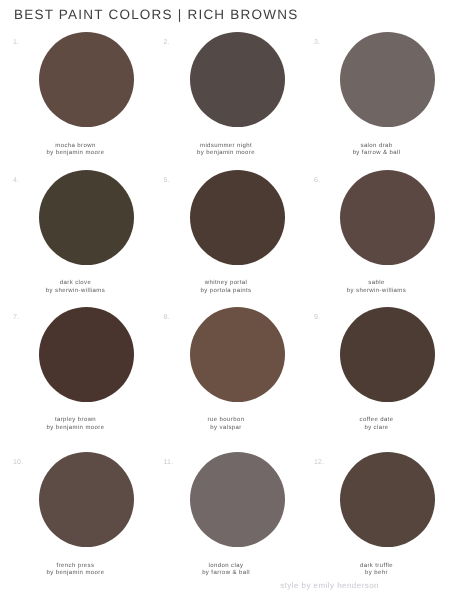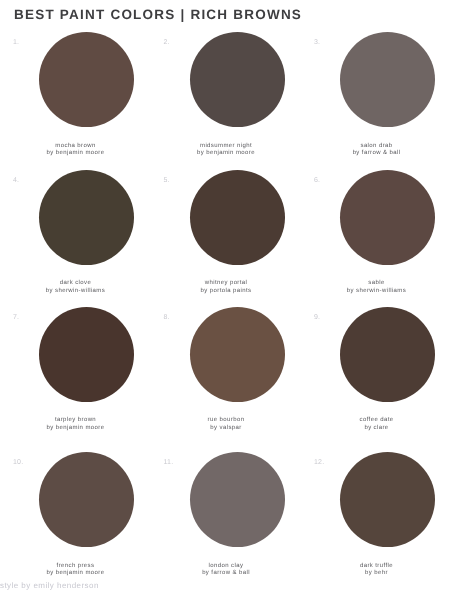--- a/index.html
+++ b/index.html
@@ -7,21 +7,21 @@
   body{
     width:473px;height:603px;background:#ffffff;
     font-family:"Liberation Sans",sans-serif;
     overflow:hidden;position:relative;
     -webkit-font-smoothing:antialiased;
     text-rendering:geometricPrecision;
   }
   .page{position:absolute;left:0;top:0;width:473px;height:603px;}
   .title{
     position:absolute;left:14px;top:6.5px;
-    font-size:13.5px;font-weight:700;letter-spacing:1.22px;
+    font-size:13.5px;font-weight:400;letter-spacing:1.22px;
     color:#3e3e40;white-space:nowrap;
   }
   .grid{position:absolute;left:0;top:0;width:473px;height:603px;}
   .cell{position:absolute;width:151px;height:138px;}
   .num{
     position:absolute;left:13px;top:7px;
     font-size:7px;color:#cacad0;letter-spacing:.2px;white-space:nowrap;
   }
   .blobwrap{position:absolute;left:39px;top:0px;width:95px;height:95px;}
   .blob{
@@ -30,21 +30,21 @@
   .gloss{
     position:absolute;left:0;top:0;width:95px;height:95px;border-radius:50%;
     pointer-events:none;
   }
   .label{
     position:absolute;left:0;top:110.5px;width:151px;text-align:center;
     font-size:6px;line-height:7.5px;color:#5a5a5e;letter-spacing:.4px;
     white-space:nowrap;
   }
   .credit{
-    position:absolute;left:0;top:581px;width:379px;text-align:left;
+    position:absolute;left:0;top:581px;width:379px;text-align:right;
     font-size:8px;letter-spacing:.45px;color:#c8c8d0;white-space:nowrap;
   }
 </style>
 </head>
 <body>
 
 <div class="page">
   <div class="title">BEST PAINT COLORS | RICH BROWNS</div>
   <div class="grid" id="grid">
       <div class="cell" style="left: 0px; top: 32px;">

